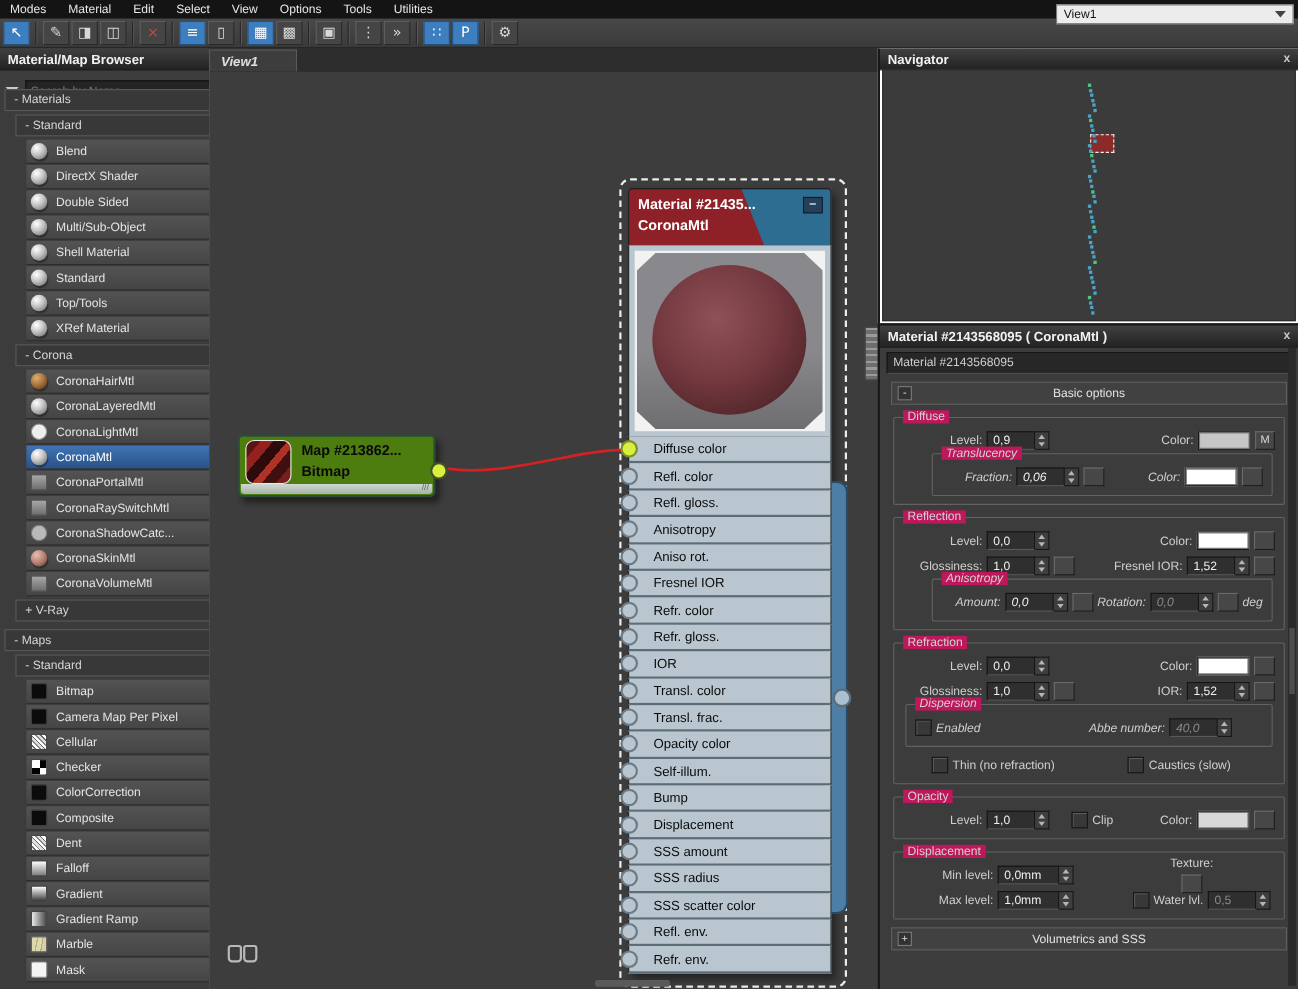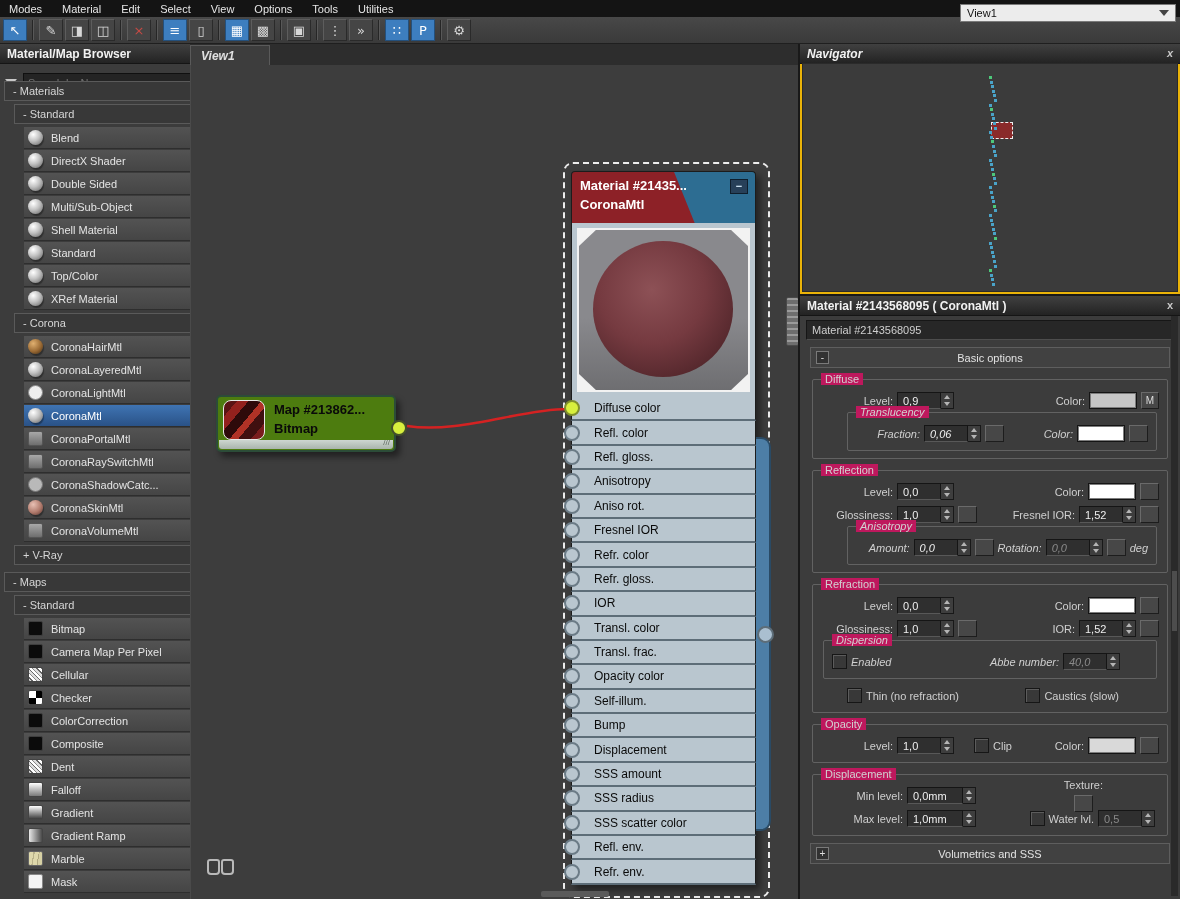--- a/index.html
+++ b/index.html
@@ -119,22 +119,22 @@
   .map-titles{font-weight:bold;font-size:13px;color:#0a0a0a;line-height:1.45;}
   .map-bottom{position:absolute;left:1px;right:1px;bottom:1px;height:9px;
     background:linear-gradient(#ced7d0,#a9b4ab);border-radius:0 0 3px 3px;}
   .map-bottom::after{content:"///";position:absolute;right:3px;top:-2px;font-size:8px;color:#5a665c;}
   .map-out-socket{position:absolute;right:-13px;top:23px;width:16px;height:16px;border-radius:50%;
     background:#d7ef3d;border:2px solid #44502a;box-sizing:border-box;cursor:crosshair;}
   .binoculars{position:absolute;left:16px;bottom:24px;display:flex;gap:1px;opacity:.85;}
   .binoculars .lens{width:9px;height:12px;border:2px solid #cfcfcf;border-radius:3px 3px 4px 4px;}
   .h-scroll{position:absolute;left:350px;bottom:2px;width:68px;height:6px;background:#5a5a5a;border-radius:2px;cursor:pointer;}
   
-  .navigator-panel{position:absolute;left:798px;top:44px;width:382px;height:250px;background:#eab308;
-    border-left:2px solid #191919;box-sizing:border-box;font-style:italic;}
+  .navigator-panel{position:absolute;left:798px;top:44px;width:382px;height:250px;background:#ffffff;
+    border-left:2px solid #191919;box-sizing:border-box;}
   .nav-canvas{position:absolute;left:2px;right:2px;top:19px;bottom:2px;background:#3b3b3b;
     border:1px solid #2a2a2a;overflow:hidden;}
   .nav-mark{position:absolute;width:3px;height:3px;}
   .nav-viewrect{position:absolute;left:188px;top:58px;width:22px;height:17px;background:#8a2a2a;
     border:1px dashed #eee;box-sizing:border-box;cursor:move;}
   
   .splitter-grip{position:absolute;left:786px;top:297px;width:11px;height:47px;
     background:repeating-linear-gradient(#9a9a9a 0 2px,#6e6e6e 2px 6px);border:1px solid #4a4a4a;
     border-radius:2px;cursor:col-resize;}
   
@@ -285,21 +285,21 @@
       <div class="bitem">
         <span class="bic ic-sphere"></span>
         <span>Shell Material</span>
       </div>
       <div class="bitem">
         <span class="bic ic-sphere"></span>
         <span>Standard</span>
       </div>
       <div class="bitem">
         <span class="bic ic-sphere"></span>
-        <span>Top/Color</span>
+        <span>Top/Tools</span>
       </div>
       <div class="bitem">
         <span class="bic ic-sphere"></span>
         <span>XRef Material</span>
       </div>
       <div class="bsec lvl2">- Corona</div>
       <div class="bitem">
         <span class="bic ic-sphere-brown"></span>
         <span>CoronaHairMtl</span>
       </div>

